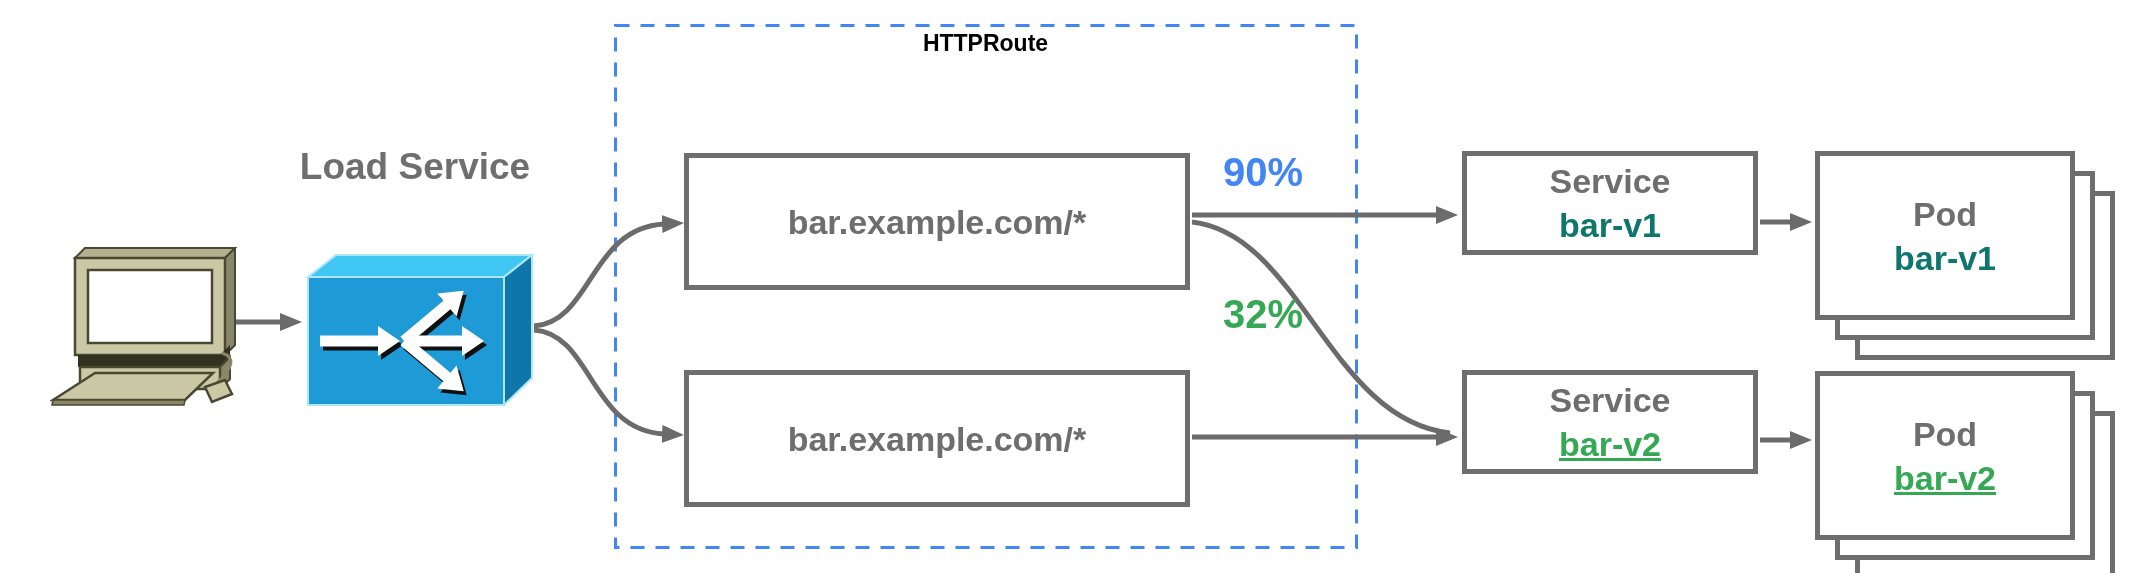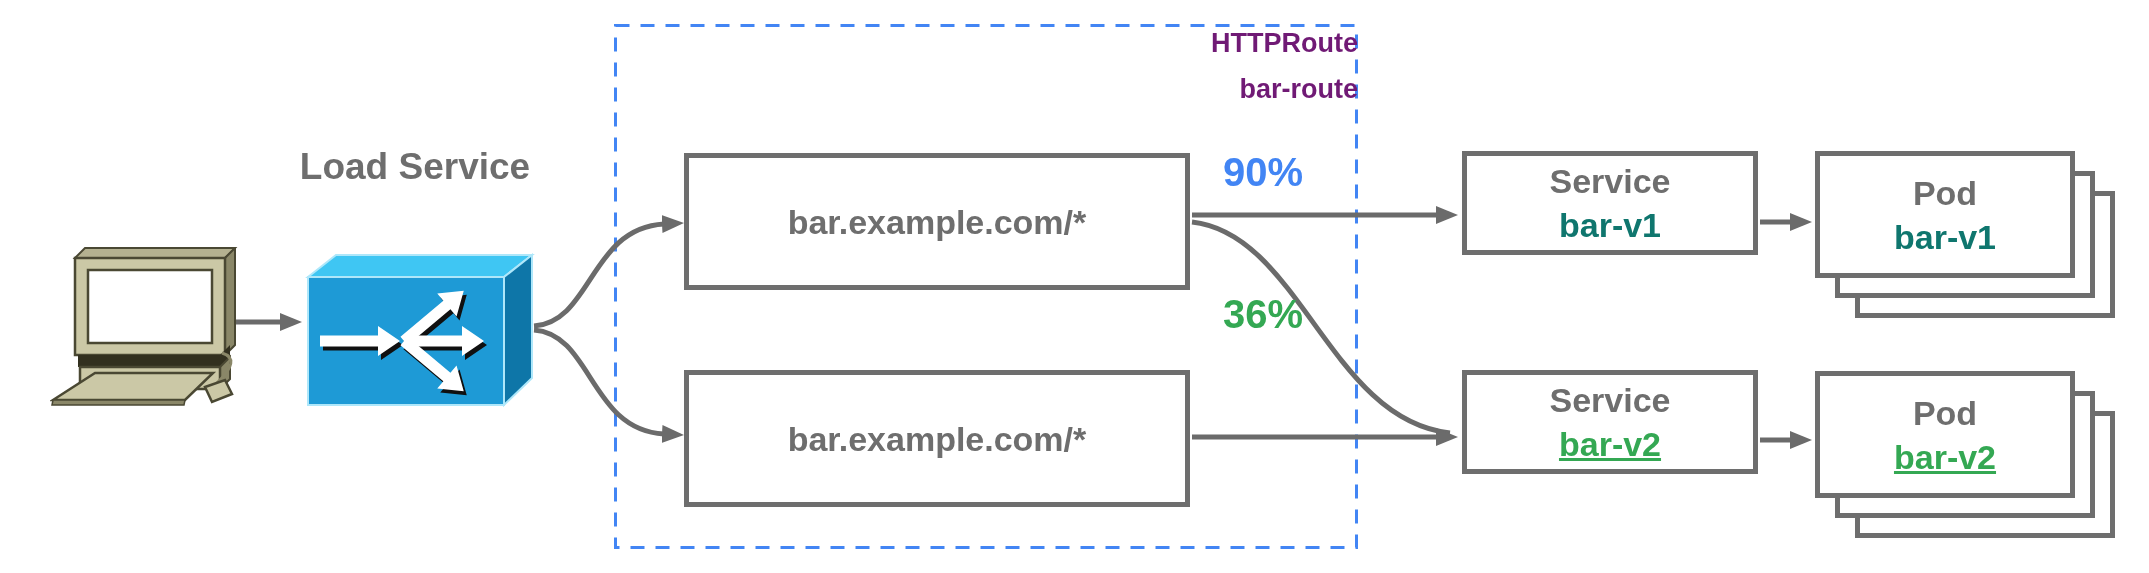--- a/index.html
+++ b/index.html
@@ -32,40 +32,40 @@
   .rule-2     { top: 370px; }
 
   .svc-box    { left: 1462px; width: 296px; height: 104px; }
   .svc-1      { top: 151px; }
   .svc-2      { top: 370px; }
 
   .pod-stack  { position: absolute; left: 1815px; width: 302px; height: 180px; z-index: 3; }
   .pod-1      { top: 151px; }
   .pod-2      { top: 371px; }
   .pod-card   {
-    position: absolute; width: 260px; height: 127px;
+    position: absolute; width: 260px; height: 169px;
     background: #ffffff; border: 5px solid #6E6E6E;
   }
   .pod-layer-3 { left: 40px; top: 40px; }
   .pod-layer-2 { left: 20px; top: 20px; }
   .pod-main   {
     left: 0; top: 0;
     display: flex; flex-direction: column; align-items: center; justify-content: center;
     font-weight: bold; font-size: 34px; line-height: 44px; color: #6E6E6E;
   }
 
   .lb-title {
     left: 240px; top: 146px; width: 350px;
     text-align: center; font-weight: bold; font-size: 37px; color: #6E6E6E; z-index: 3;
   }
 
   .route-title {
     left: 613px; top: 20px; width: 745px;
-    text-align: right; font-weight: bold; font-size: 27px; line-height: 46px;
-    color: #701a75; z-index: 3;
+    text-align: center; font-weight: bold; font-size: 23px; line-height: 46px;
+    color: #000000; z-index: 3;
   }
 
   .weight-label {
     width: 110px; text-align: center;
     font-weight: bold; font-size: 40px; z-index: 3;
   }
   .weight-90 { left: 1208px; top: 150px; color: #4285F4; }
   .weight-10 { left: 1208px; top: 292px; color: #34A853; }
 
   .blue  { color: #0f766e; }
@@ -147,33 +147,32 @@
     <g transform="translate(104,91) rotate(40)">
         <polygon points="0,-5.5 56,-5.5 56,-15 78,0 56,15 56,5.5 0,5.5"></polygon>
       </g>
   </g>
 </svg>
 
 <div class="abs lb-title">Load Service</div>
 
 <div class="abs route-title">
   <div>HTTPRoute</div>
-  <div>bar-route</div>
 </div>
 
 <div class="node-box rule-box rule-1">
   <div>bar.example.com/*</div>
 </div>
 
 <div class="node-box rule-box rule-2">
   <div>bar.example.com/*</div>
 </div>
 
 <div class="abs weight-label weight-90">90%</div>
-<div class="abs weight-label weight-10">36%</div>
+<div class="abs weight-label weight-10">32%</div>
 
 <div class="node-box svc-box svc-1">
   <div>Service</div>
   <div class="blue">bar-v1</div>
 </div>
 
 <div class="node-box svc-box svc-2">
   <div>Service</div>
   <div class="green">bar-v2</div>
 </div>

